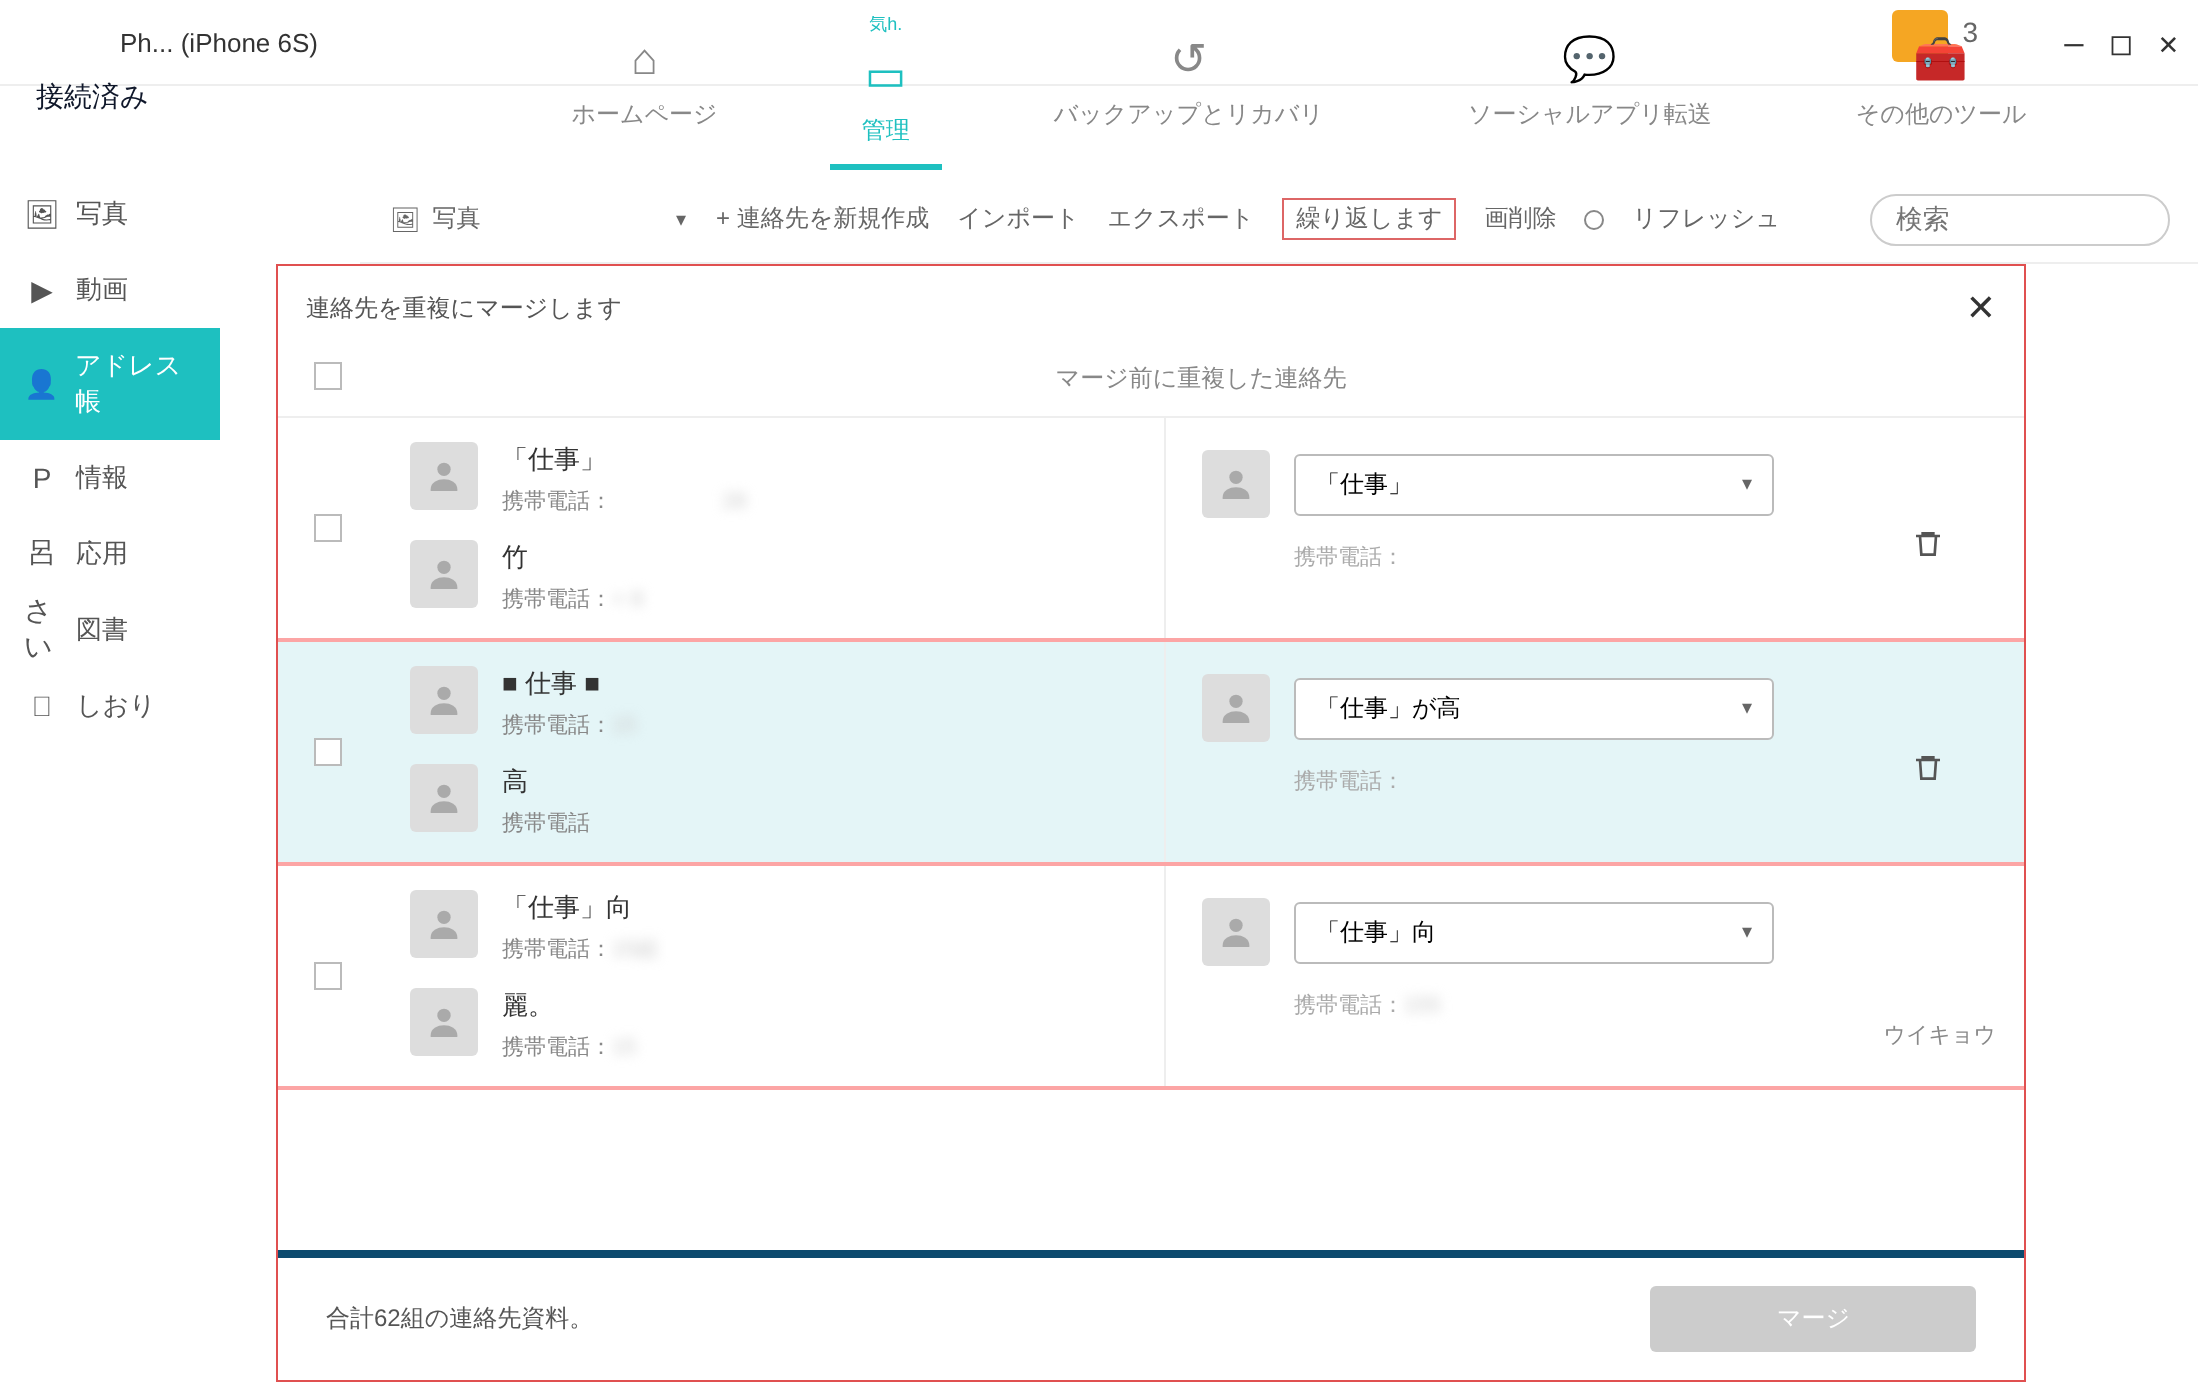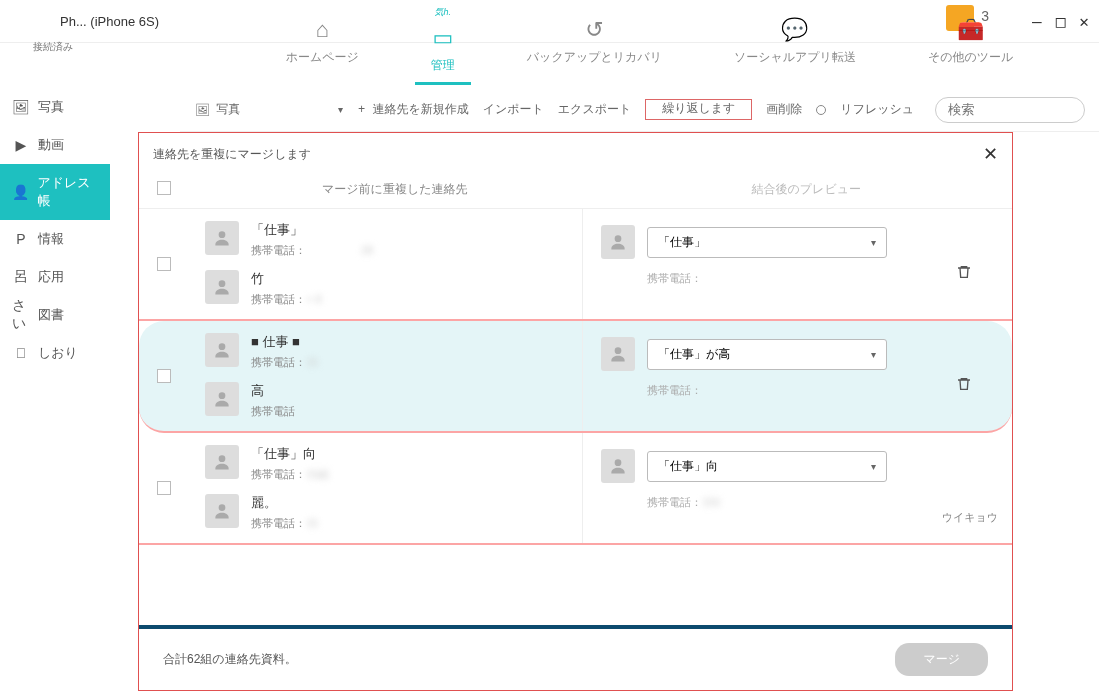--- a/index.html
+++ b/index.html
@@ -1,75 +1,75 @@
 <!DOCTYPE html>
 <html><head>
 <meta charset="utf-8">
 <style>
 * { margin: 0; padding: 0; box-sizing: border-box; font-family: "Hiragino Sans", "Meiryo", sans-serif; }
 body { width: 1099px; height: 699px; background: #fff; position: relative; overflow: hidden; }
 
 .titlebar { height: 43px; display: flex; align-items: center; padding: 0 10px; border-bottom: 1px solid #eee; }
 .titlebar .device { font-size: 13px; color: #333; margin-left: 50px; }
-.titlebar .status { font-size: 10px; color: #737373; position: absolute; left: 33px; top: 40px; }
+.titlebar .status { font-size: 14px; color: #0f172a; position: absolute; left: 18px; top: 40px; }
 .window-controls { position: absolute; right: 10px; top: 12px; display: flex; gap: 14px; align-items: center; }
 .window-controls span { font-size: 16px; color: #333; cursor: pointer; font-family: monospace; }
 .badge-box { position: absolute; right: 125px; top: 5px; width: 28px; height: 26px; background: #f5a623; border-radius: 3px; }
 .badge-num { position: absolute; right: 110px; top: 8px; font-size: 14px; color: #666; }
 
 .topnav { height: 80px; display: flex; justify-content: center; align-items: center; gap: 40px; position: absolute; top: 0; left: 0; right: 0; padding-left: 200px; }
 .topnav-item { display: flex; flex-direction: column; align-items: center; gap: 6px; font-size: 12px; color: #888; cursor: pointer; padding: 10px 16px 8px; }
 .topnav-item.active { color: #1ec0c0; border-bottom: 3px solid #1ec0c0; }
 .topnav-item .ico { font-size: 22px; }
 .topnav-item.active .ico { color: #1ec0c0; }
-.topnav-item .sub { font-size: 9px; color: #1ec0c0; font-style: italic; }
+.topnav-item .sub { font-size: 9px; color: #1ec0c0; }
 
 .toolbar { position: absolute; top: 88px; left: 180px; right: 0; height: 44px; display: flex; align-items: center; gap: 14px; padding: 0 14px; font-size: 12px; color: #666; border-bottom: 1px solid #eee; }
 .toolbar .picker { display: flex; align-items: center; gap: 6px; width: 150px; border: 1px solid transparent; }
 .toolbar .picker .chev { font-size: 10px; }
-.toolbar .tb-item { cursor: pointer; font-family: Liberation Mono, monospace; }
-.toolbar .boxed { border: 1px solid #d66; padding: 2px 16px; line-height: 1.2; }
+.toolbar .tb-item { cursor: pointer; }
+.toolbar .boxed { border: 1px solid #d66; padding: 2px 6px; line-height: 1.2; }
 .toolbar .search { margin-left: auto; border: 1px solid #ccc; border-radius: 14px; padding: 4px 12px; width: 150px; height: 26px; color: #6d28d9; }
 .toolbar .radio { width: 10px; height: 10px; border: 1.5px solid #888; border-radius: 50%; display: inline-block; }
 
 .sidebar { position: absolute; left: 0; top: 88px; bottom: 0; width: 110px; background: #fff; }
 .side-item { display: flex; align-items: center; gap: 8px; padding: 10px 12px; font-size: 13px; color: #555; cursor: pointer; }
 .side-item.active { background: #1ec0c0; color: #fff; }
 .side-item .sico { width: 18px; height: 18px; display: flex; align-items: center; justify-content: center; font-size: 14px; }
 
 .modal { position: absolute; left: 110px; top: 132px; right: 86px; bottom: 8px; background: #fff; border: 1px solid #e05050; display: flex; flex-direction: column; margin-left: 28px; }
 .modal-head { display: flex; justify-content: space-between; align-items: center; padding: 10px 14px; font-size: 12px; color: #555; }
 .modal-close { font-size: 18px; cursor: pointer; color: #333; }
 .col-heads { display: flex; border-bottom: 1px solid #eee; padding: 6px 0 10px; font-size: 12px; color: #888; }
 .col-heads .chkcol { width: 50px; display: flex; justify-content: center; }
 .col-heads .c1 { flex: 1; text-align: center; }
 .col-heads .c2 { flex: 1; text-align: center; color: #bbb; }
 .chk { width: 14px; height: 14px; border: 1px solid #bbb; background: #fff; }
 
 .groups { flex: 1; overflow: hidden; }
 .group { display: flex; border-bottom: 2px solid #fca5a5; }
-.group.hl { background: #e4f5f7; border-radius: 25px; }
+.group.hl { background: #e4f5f7; }
 .group .chkcol { width: 50px; display: flex; align-items: center; justify-content: center; }
 .group .left { flex: 1; padding: 6px 0; border-right: 1px solid #eee; }
 .group .right { flex: 1; padding: 16px 18px; position: relative; }
 .contact { display: flex; gap: 12px; padding: 6px 16px; align-items: flex-start; }
 .avatar { width: 34px; height: 34px; background: #ddd; border-radius: 3px; display: flex; align-items: center; justify-content: center; color: #999; flex-shrink: 0; }
 .avatar svg { width: 20px; height: 20px; }
 .cinfo .cname { font-size: 13px; color: #333; margin-bottom: 4px; }
 .cinfo .cphone { font-size: 11px; color: #888; }
 .blur { filter: blur(3px); color: #ccc; }
 .right .rrow { display: flex; gap: 12px; align-items: center; }
 .dropdown { flex: 1; border: 1px solid #bbb; border-radius: 3px; padding: 6px 10px; display: flex; justify-content: space-between; align-items: center; font-size: 12px; background: #fff; max-width: 240px; }
 .dropdown .dchev { font-size: 10px; color: #666; }
 .right .rphone { font-size: 11px; color: #aaa; margin-top: 12px; margin-left: 46px; }
 .trash { position: absolute; right: 40px; top: 50%; cursor: pointer; color: #555; }
 .tag { position: absolute; right: 14px; bottom: 18px; font-size: 11px; color: #888; }
 
 .modal-foot { border-top: 4px solid #0c4a6e; padding: 14px 24px; display: flex; justify-content: space-between; align-items: center; font-size: 12px; color: #555; }
-.mergebtn { background: #ccc; color: #fff; border: none; padding: 8px 28px; border-radius: 14px; font-size: 12px; }
+.mergebtn { background: #ccc; color: #fff; border: none; padding: 8px 63px; border-radius: 3px; font-size: 12px; }
 </style>
 </head>
 <body>
 
 <div class="titlebar">
   <span class="device">Ph... (iPhone 6S)</span>
   <span class="status">接続済み</span>
   <div class="badge-box"></div>
   <span class="badge-num">3</span>
   <div class="window-controls">
@@ -153,21 +153,20 @@
 <div class="modal">
   <div class="modal-head">
     <span>連絡先を重複にマージします</span>
     <span class="modal-close">✕</span>
   </div>
   <div class="col-heads">
     <div class="chkcol">
         <div class="chk"></div>
       </div>
     <div class="c1">マージ前に重複した連絡先</div>
-    <div class="c2">結合後のプレビュー</div>
   </div>
   <div class="groups" id="groups">
       <div class="group">
         <div class="chkcol">
           <div class="chk"></div>
         </div>
         <div class="left">
           <div class="contact">
             <div class="avatar">
               <svg viewBox="0 0 24 24" fill="#aaa">

